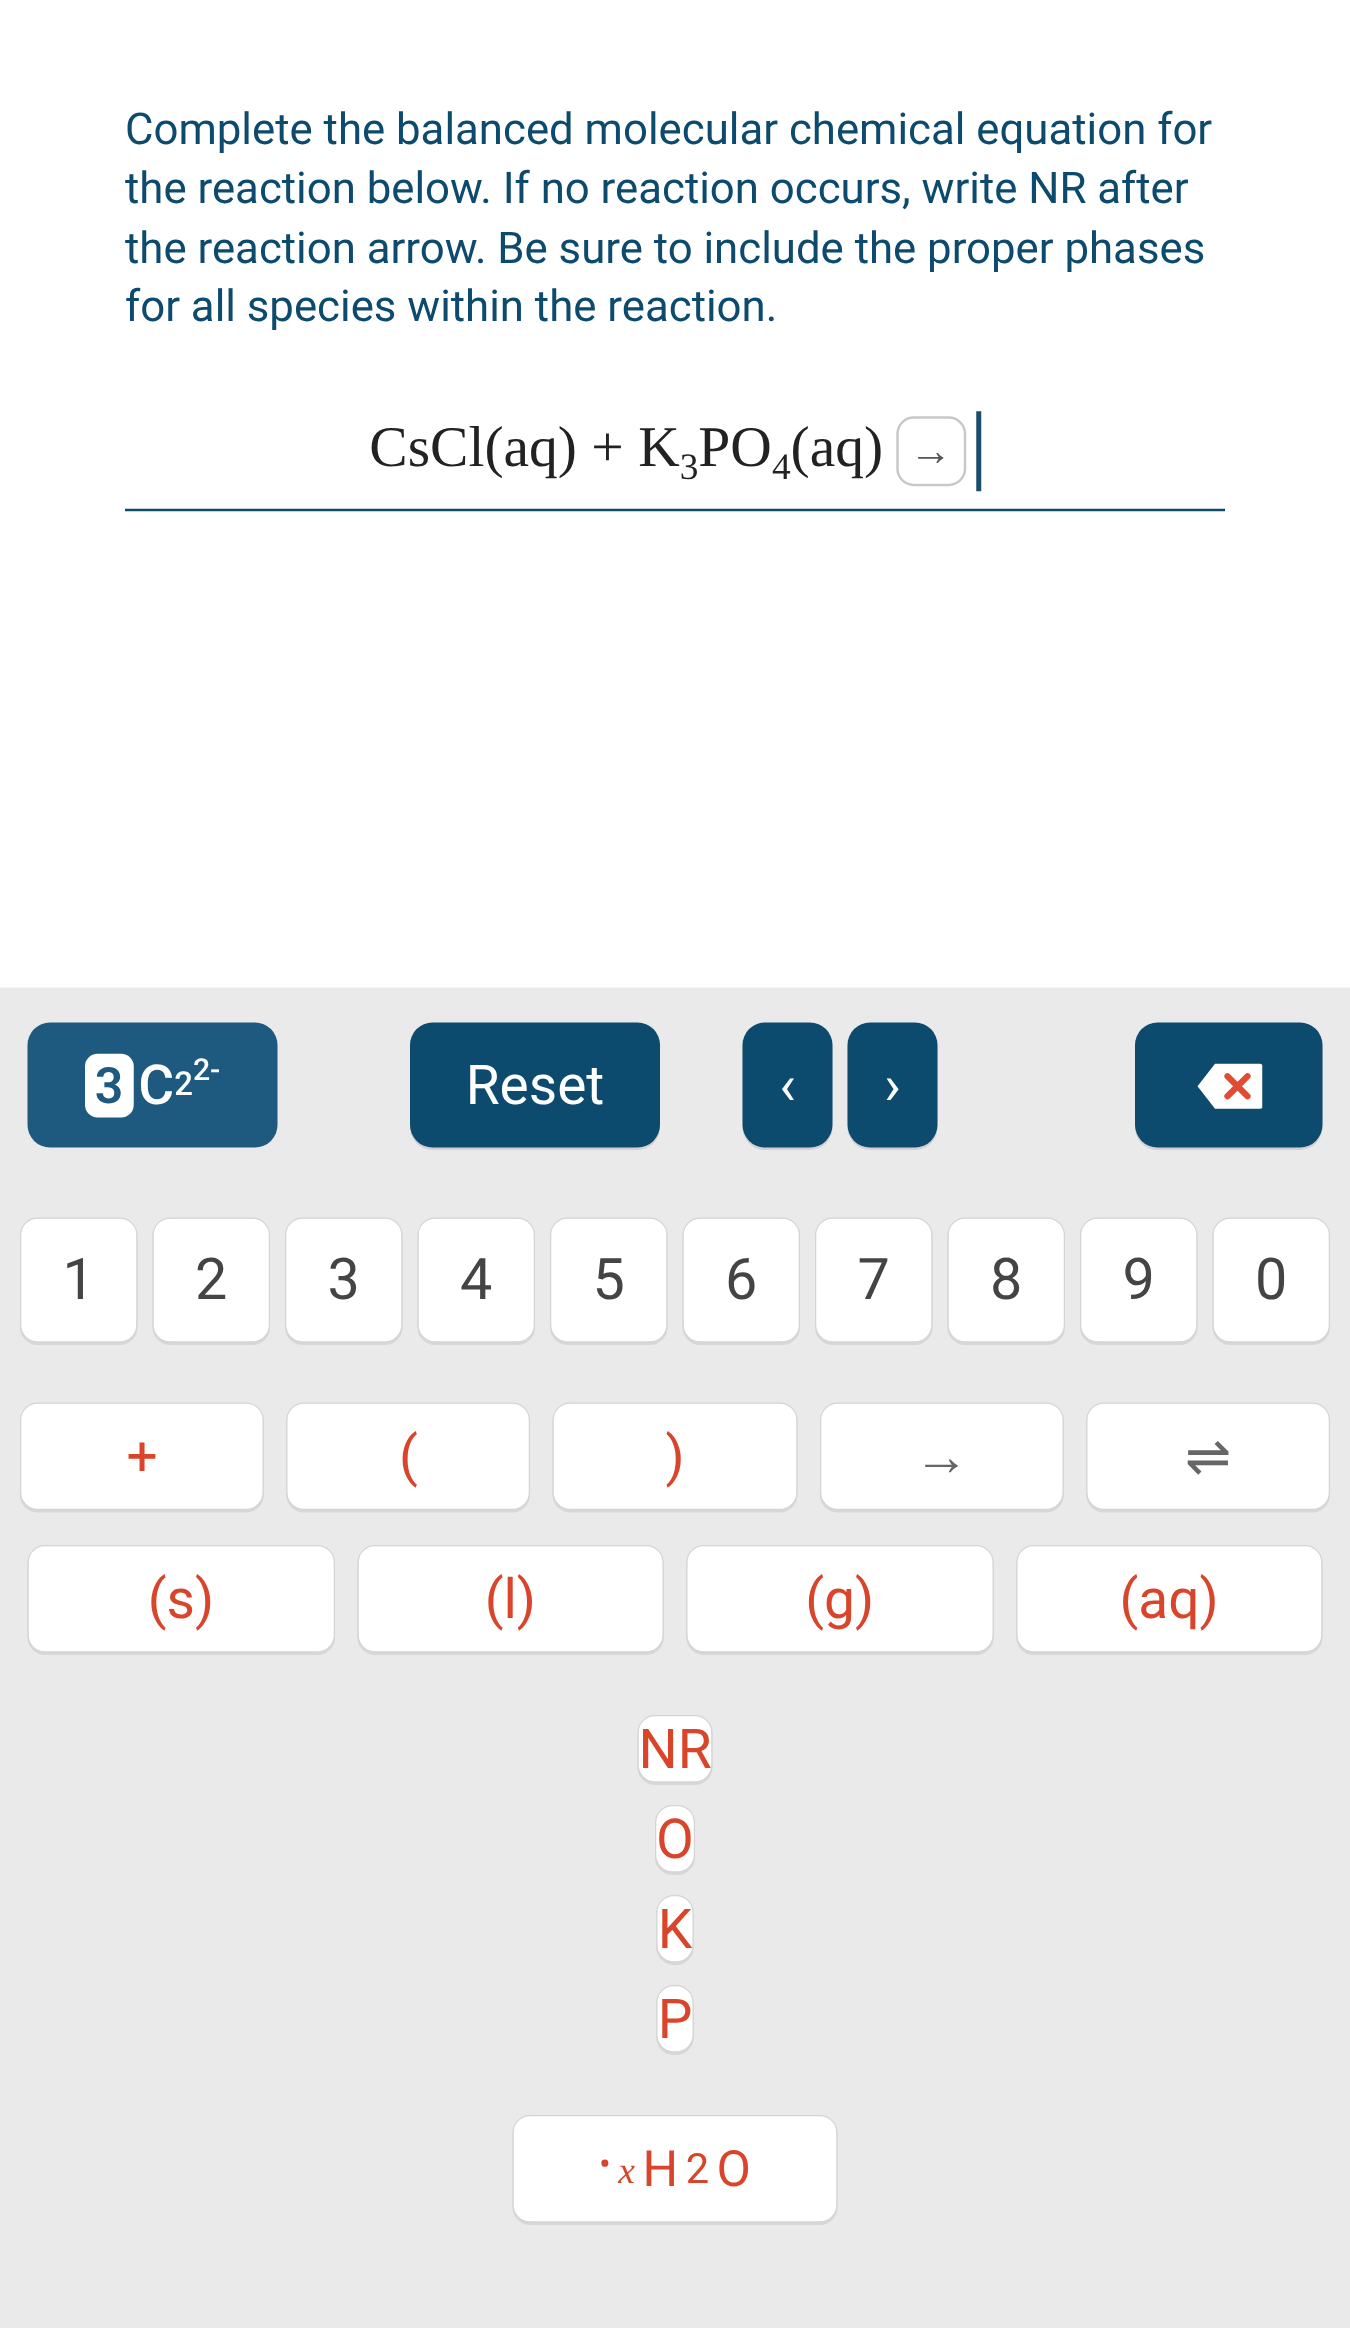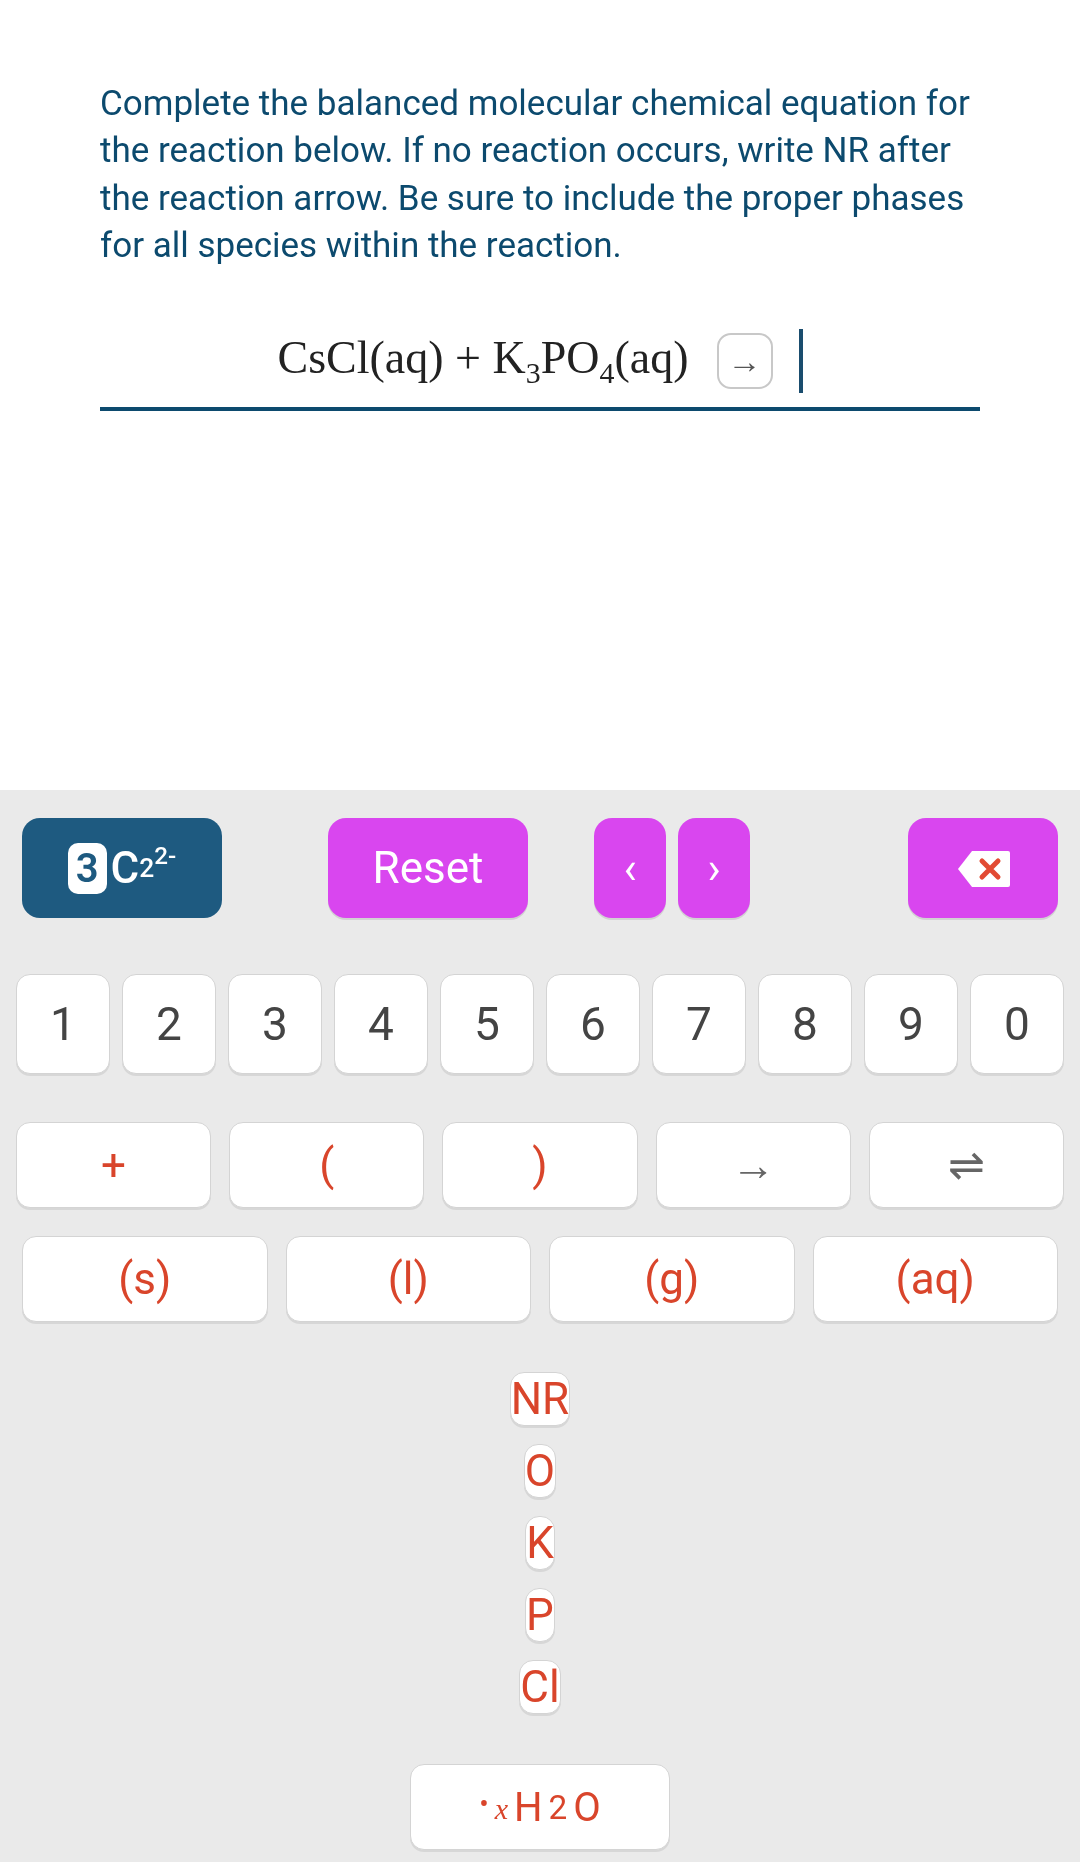--- a/index.html
+++ b/index.html
@@ -16,25 +16,25 @@
   }
   .question-text {
     color: #0c4a6e;
     font-size: 35px;
     line-height: 1.35;
     font-weight: 400;
   }
   .equation-row {
     margin-top: 60px;
     padding: 0 40px 14px 40px;
-    border-bottom: 4px solid #0c4a6e;
-    display: flex;
-    align-items: center;
-    justify-content: center;
-    gap: 22px;
+    border-bottom: 2px solid #0c4a6e;
+    display: flex;
+    align-items: center;
+    justify-content: center;
+    gap: 4px;
     position: relative;
   }
   .equation-text {
     font-size: 46px;
     color: #222;
     font-family: "Times New Roman", serif;
   }
   .equation-text sub { font-size: 0.65em; }
   .arrow-chip {
     display: inline-flex;
@@ -118,21 +118,21 @@
     border-radius: 10px;
     padding: 2px 8px;
     font-size: 40px;
     font-weight: 600;
     margin-right: 4px;
   }
   .format-chip sup { font-size: 0.55em; position: relative; top:-12px;}
   .format-chip sub { font-size: 0.6em; }
 
   .btn-red {
-    background: #d946ef;
+    background: #0c4a6e;
     color: #fff;
     border-radius: 18px;
     height: 100px;
     display: flex;
     align-items: center;
     justify-content: center;
     font-size: 44px;
     box-shadow: 0 2px 0 rgba(0,0,0,0.1);
     cursor: pointer;
   }
@@ -208,20 +208,19 @@
       <div class="key phase">(l)</div>
       <div class="key phase">(g)</div>
       <div class="key phase">(aq)</div>
     </div>
 
   <div class="kb-row elem-row" id="elem-row">
       <div class="key elem">NR</div>
       <div class="key elem">O</div>
       <div class="key elem">K</div>
       <div class="key elem">P</div>
-      <div class="key elem">Cl</div>
     </div>
 
   <div class="kb-row hydrate-row">
     <div class="key hydrate" id="hydrate-key"><span class="hydrate-dot">•</span> <span class="hydrate-x">x</span> H<sub>2</sub>O</div>
   </div>
 
 </div>
 
 </body></html>

